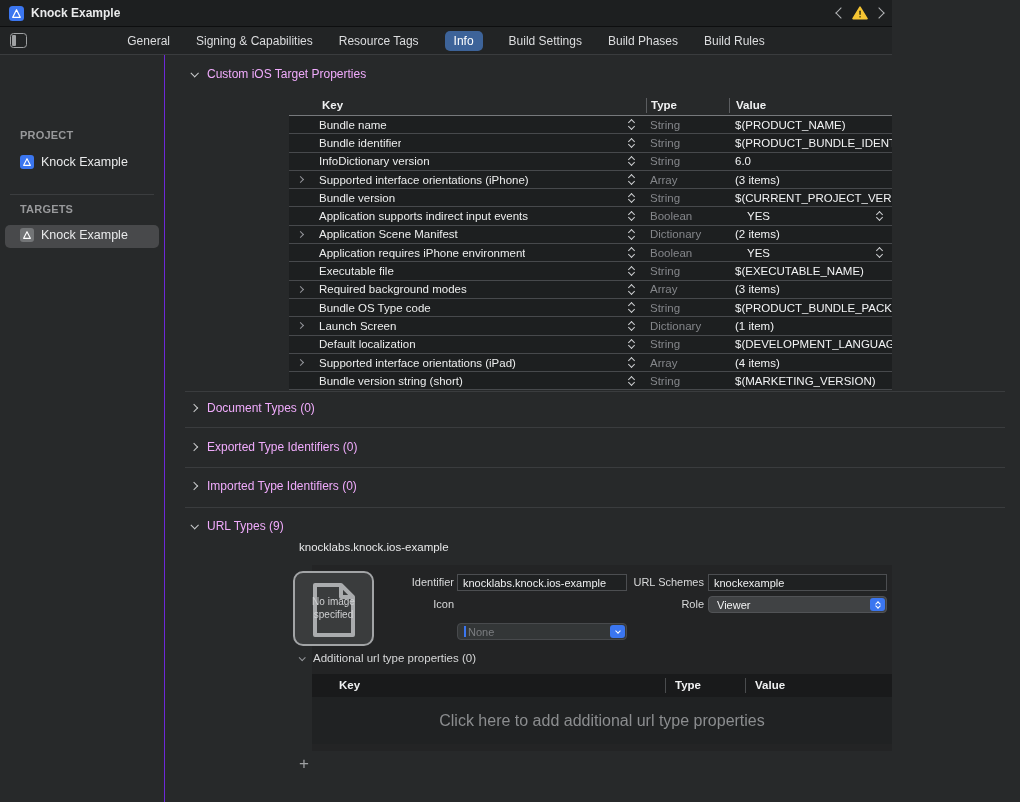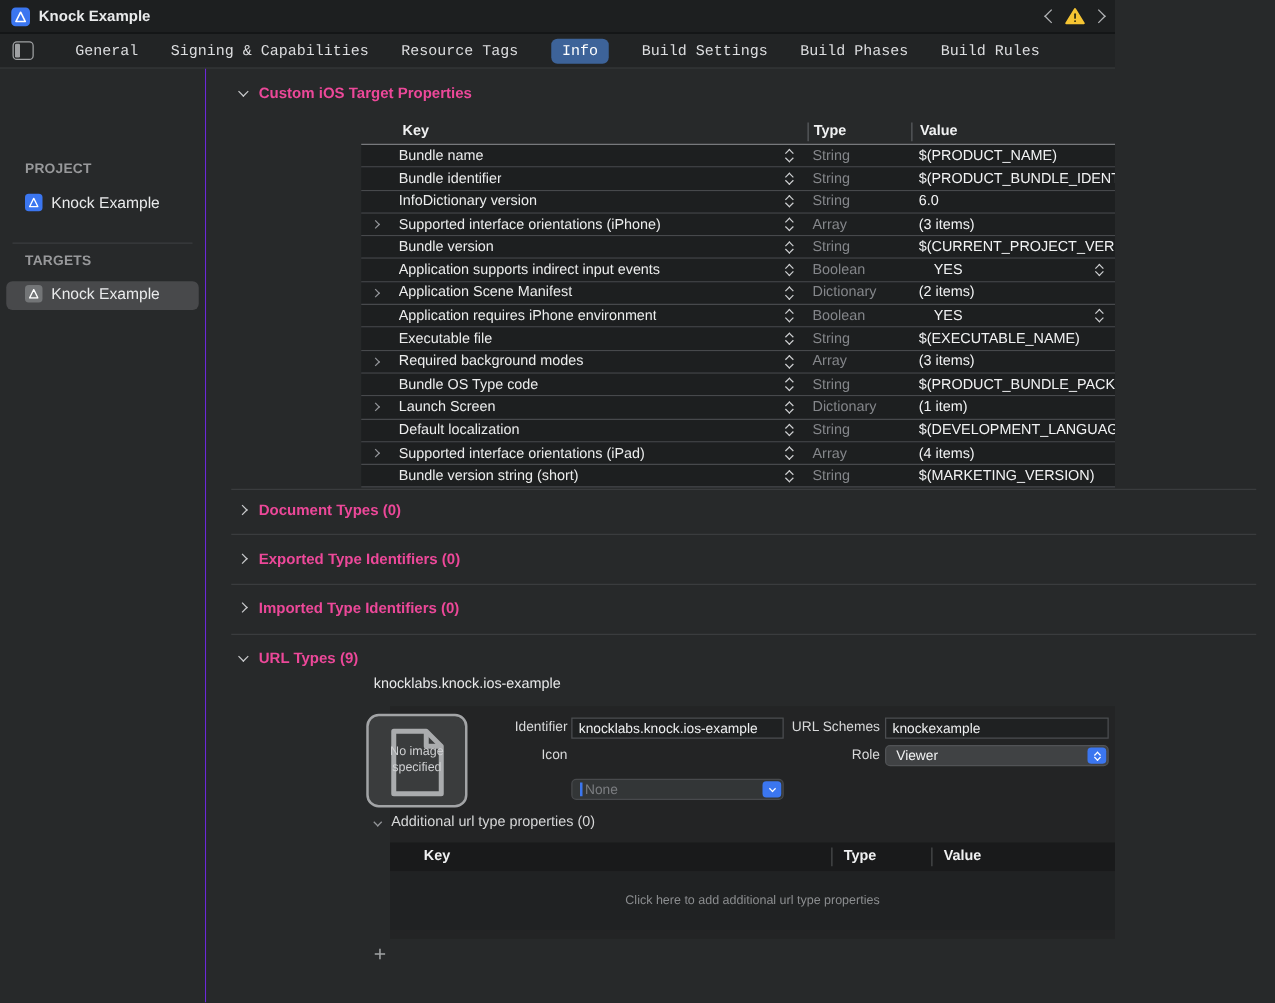--- a/index.html
+++ b/index.html
@@ -13,21 +13,21 @@
   .app-badge { width:15px; height:15px; border-radius:3.5px; background:#3b76f0;
                display:flex; align-items:center; justify-content:center; margin-right:7px; flex:none; }
   .win-title { font-size:12px; font-weight:700; color:#e9eaeb; }
   .titlebar-right { margin-left:auto; display:flex; align-items:center; gap:7px; }
   .nav-chev { width:8px; height:8px; border-right:1.6px solid #b2b4b6; border-bottom:1.6px solid #b2b4b6; }
   .nav-chev.back { transform:rotate(135deg); }
   .nav-chev.fwd  { transform:rotate(-45deg); }
 
   
   .navbar { height:28px; background:#222425; border-bottom:1px solid #3a3c3e;
-            display:flex; align-items:center; position:relative; flex:none;font-family:Liberation Mono, monospace; }
+            display:flex; align-items:center; position:relative; flex:none; }
   .sidebar-toggle { position:absolute; left:10px; top:6px; width:17px; height:15px;
                     border:1.5px solid #9fa1a3; border-radius:3.5px; }
   .sidebar-toggle::before { content:""; position:absolute; left:1px; top:1px; bottom:1px;
                     width:4px; background:#9fa1a3; border-radius:1px; }
   .tabs { margin:0 auto; display:flex; gap:26px; align-items:center; font-size:12px; color:#dcdddf; }
   .tab { padding:3px 0; cursor:default; white-space:nowrap; }
   .tab.active { background:#3d6399; color:#ffffff; border-radius:5px; padding:3px 9px; }
 
   
   .main { flex:1; display:flex; min-height:0; }
@@ -46,21 +46,21 @@
   .content { flex:1; position:relative; background:#27292a; }
 
   
   .chev { display:inline-block; width:6px; height:6px; border-right:1.7px solid #c9cacc;
           border-bottom:1.7px solid #c9cacc; flex:none; }
   .chev.open   { transform:rotate(45deg) translateY(-1px); }
   .chev.closed { transform:rotate(-45deg); }
   .chev.dim { border-color:#94969a; width:5px; height:5px; border-width:1.4px; }
 
   .sec-header { position:absolute; left:26px; display:flex; align-items:center; gap:10px;
-                font-size:12px; font-weight:700; color:#ec4899; height:14px; }
+                font-size:12px; font-weight:400; color:#f0abfc; height:14px; }
   .divider { position:absolute; left:20px; width:820px; height:1px; background:#3a3c3e; }
 
   
   .ptable { position:absolute; left:124px; top:40px; width:603px; font-size:11.5px; }
   .t-header { display:grid; grid-template-columns:357px 83px 163px; height:21px; align-items:center;
               border-bottom:1px solid #77797c; font-weight:700; color:#f0f1f2; }
   .t-header .hc { height:15px; line-height:15px; }
   .t-header .hc.b { border-left:1px solid #5b5d60; padding-left:4px; }
   .t-header .hc:first-child { padding-left:33px; }
   .t-header .hc:last-child { padding-left:6px; }
@@ -109,21 +109,21 @@
 
   .add-header { position:absolute; left:134px; top:596px; display:flex; align-items:center; gap:9px;
                 font-size:11.5px; color:#d6d7d8; height:14px; }
   .add-table-head { position:absolute; left:0; top:109px; width:580px; height:23px; background:#191a1b;
                     display:grid; grid-template-columns:353px 80px 147px; align-items:center;
                     font-size:11.5px; font-weight:700; color:#f0f1f2; }
   .add-table-head .hc { height:15px; line-height:15px; }
   .add-table-head .hc:first-child { padding-left:27px; }
   .add-table-head .hc.b { border-left:1px solid #4a4c4e; padding-left:9px; }
   .add-empty { position:absolute; left:0; top:132px; width:580px; height:47px; background:#202223;
-               display:flex; align-items:center; justify-content:center; font-size:10px; color:#8b8d8f; }
+               display:flex; align-items:center; justify-content:center; font-size:16px; color:#8b8d8f; }
   .plus-btn { position:absolute; left:130px; top:700px; width:18px; height:18px; color:#9fa1a3;
               font-size:17px; line-height:17px; text-align:center; font-weight:400; }
 </style>
 </head>
 <body>
 
 <div class="window">
 
   <header class="titlebar">
     <span class="app-badge">

